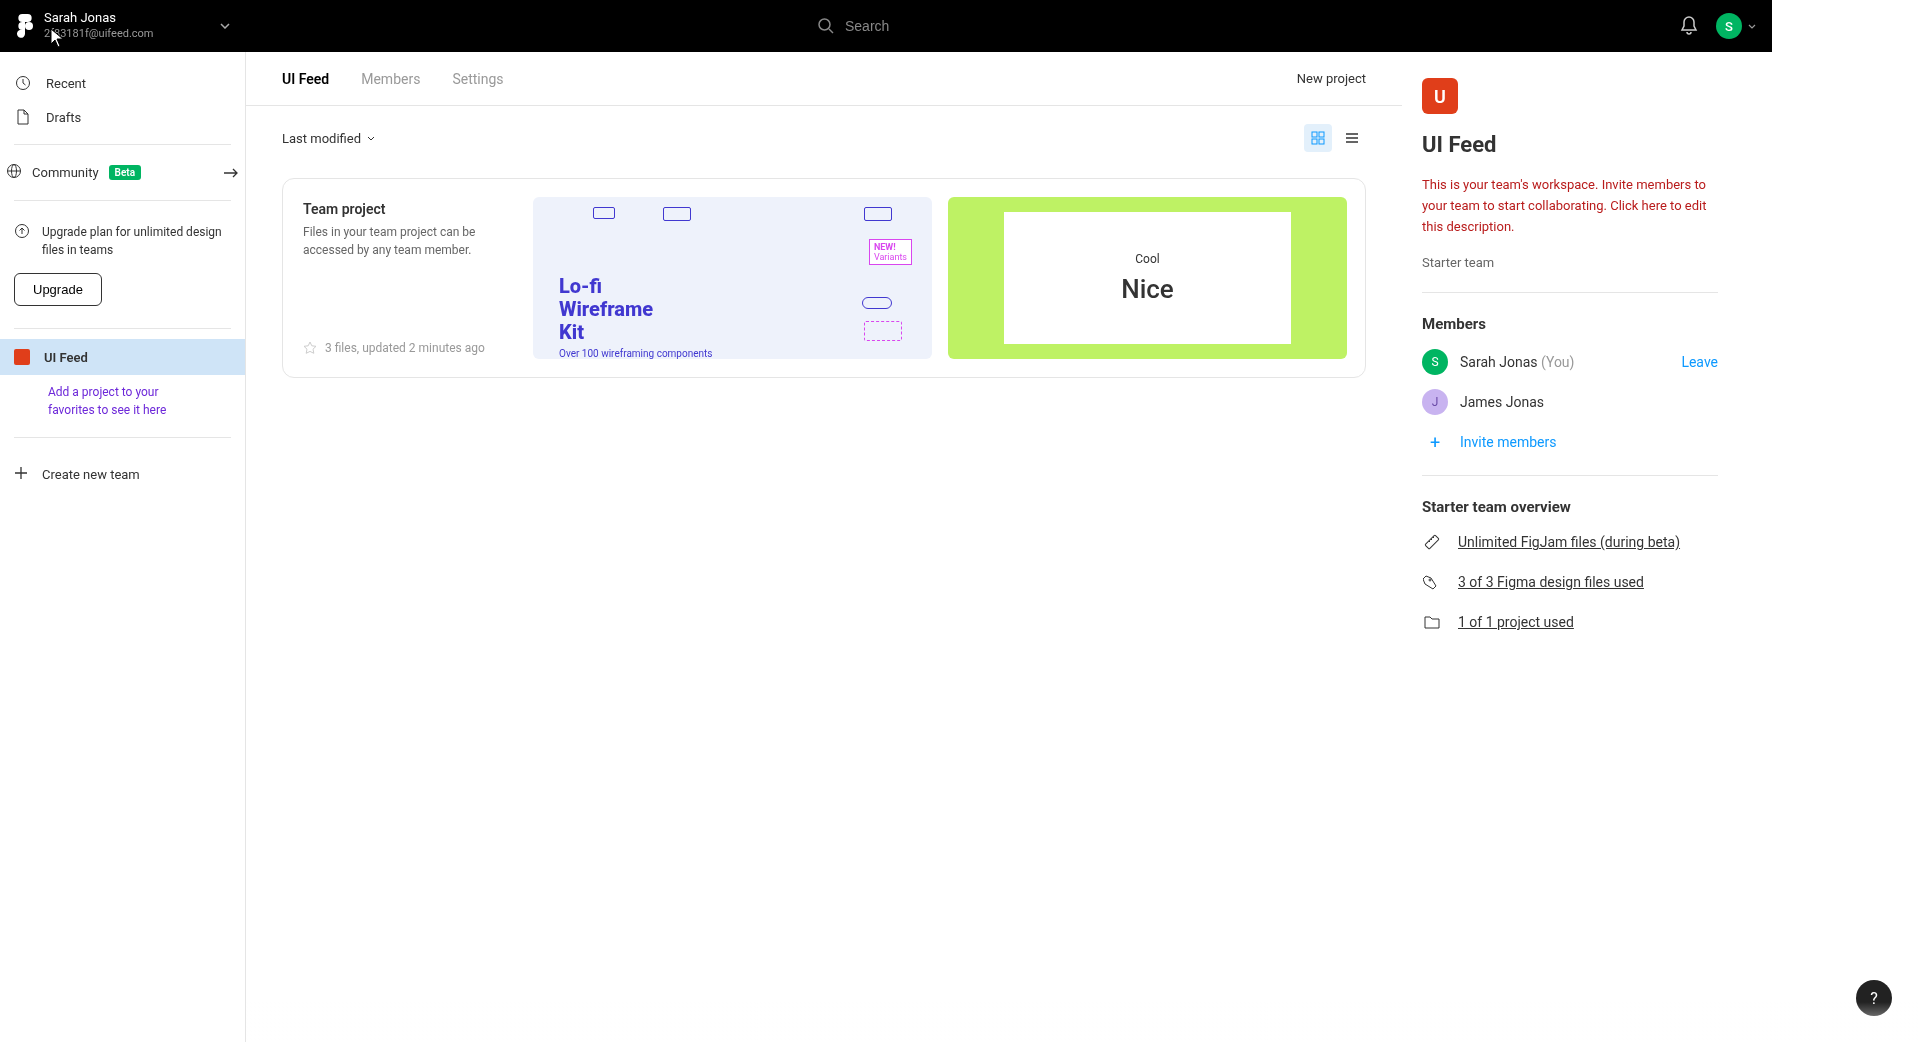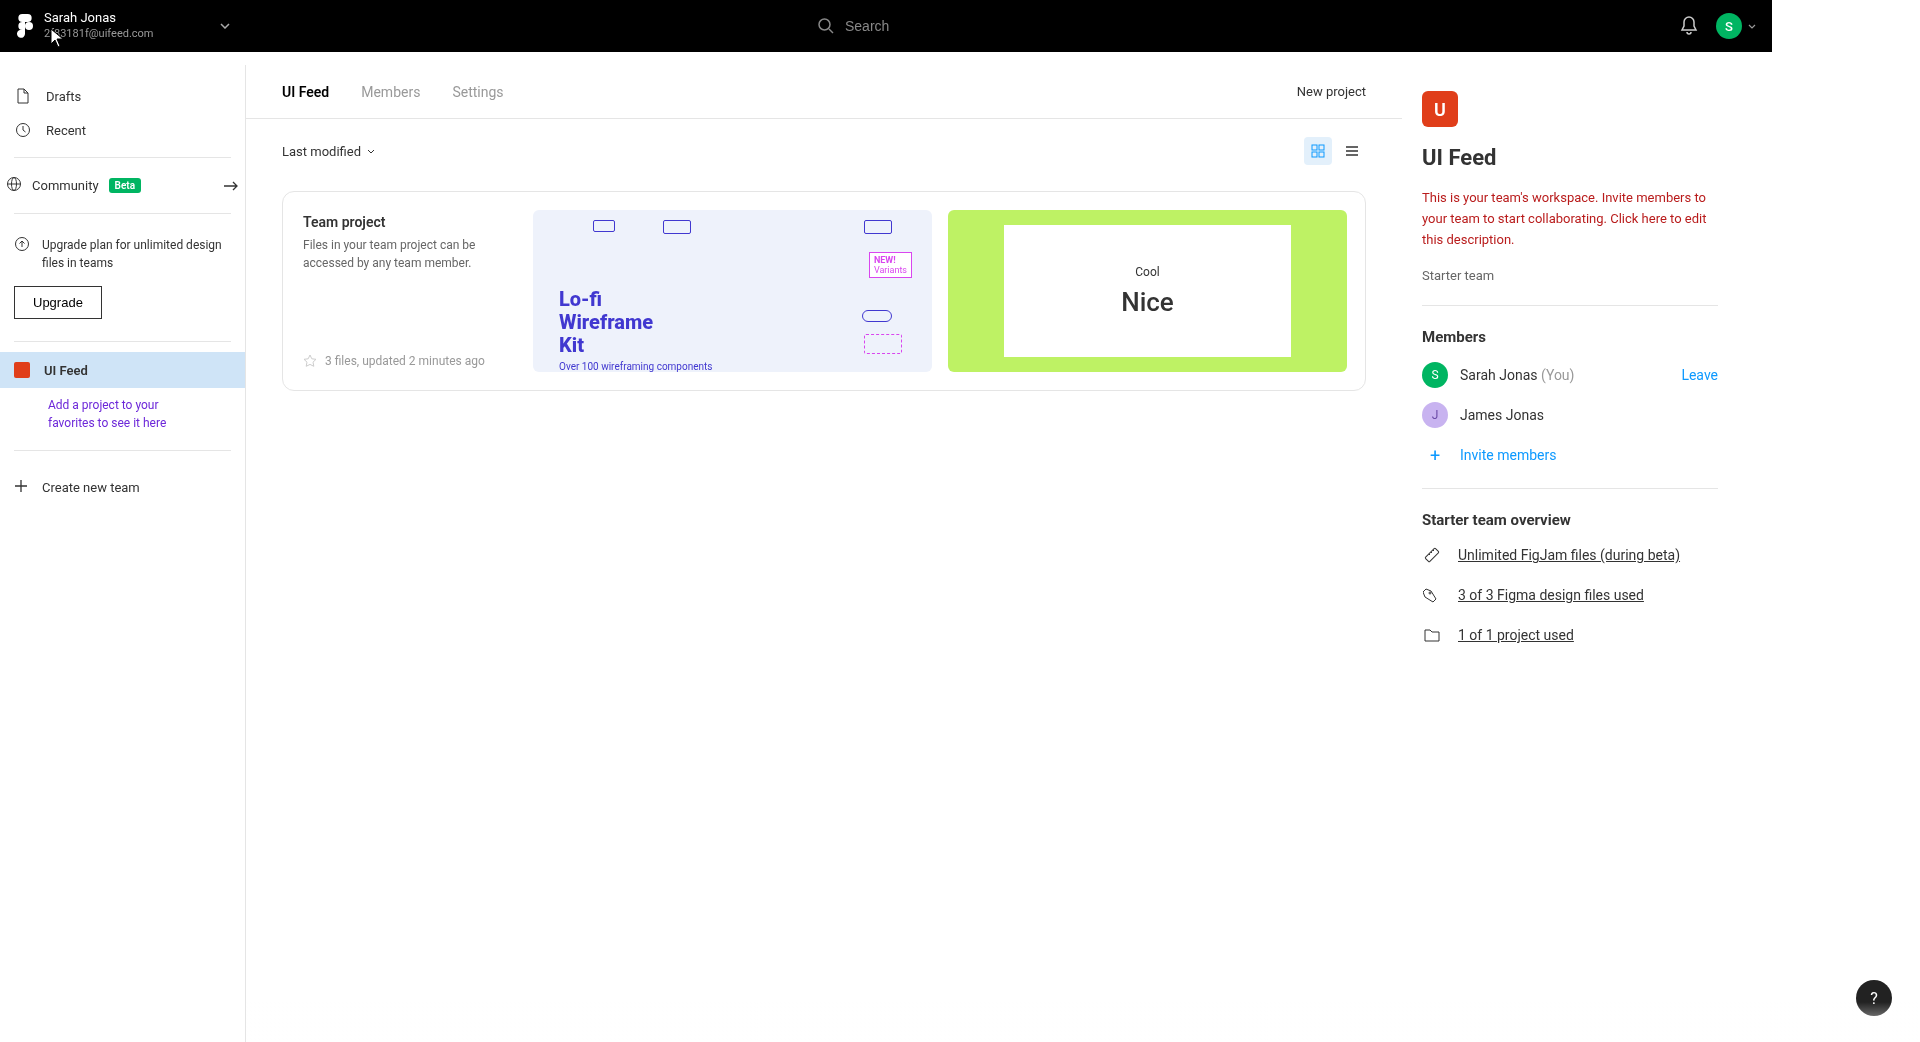--- a/index.html
+++ b/index.html
@@ -1,17 +1,17 @@
 <!DOCTYPE html>
 <html><head>
 <meta charset="utf-8">
 <style>
 * { margin: 0; padding: 0; box-sizing: border-box; }
 body { font-family: -apple-system, BlinkMacSystemFont, "Segoe UI", Roboto, sans-serif; font-size: 13px; color: #333; background: #fff; overflow: hidden; }
-.app { display: flex; flex-direction: column; height: 1042px; width: 1772px; gap: 13px; }
+.app { display: flex; flex-direction: column; height: 1042px; width: 1772px; }
 
 
 .topbar { display: flex; align-items: center; height: 52px; background: #000; color: #fff; padding: 0 16px 0 0; }
 .user-block { display: flex; align-items: center; gap: 10px; padding: 0 16px; width: 246px; cursor: pointer; position: relative; }
 .logo-icon { width: 18px; height: 24px; flex-shrink: 0; }
 .user-info { display: flex; flex-direction: column; line-height: 1.3; flex: 1; }
 .user-name { font-size: 13px; color: #fff; }
 .user-email { font-size: 11px; color: #999; }
 .user-chevron { color: #aaa; margin-left: auto; }
 .search-area { display: flex; align-items: center; gap: 10px; flex: 1; padding-left: 36px; justify-content: center; }
@@ -27,21 +27,21 @@
 .body { display: flex; flex: 1; overflow: hidden; }
 .sidebar { width: 246px; border-right: 1px solid #e5e5e5; display: flex; flex-direction: column; padding-top: 14px; background: #fff; }
 .side-item { display: flex; align-items: center; gap: 14px; padding: 8px 14px; cursor: pointer; color: #333; font-size: 13px; }
 .side-item .icon { width: 18px; height: 18px; display: flex; align-items: center; justify-content: center; color: #333; }
 .side-divider { height: 1px; background: #e5e5e5; margin: 10px 14px; }
 .community-row { display: flex; align-items: center; gap: 10px; padding: 8px 6px; cursor: pointer; }
 .beta-badge { background: #00b562; color: #fff; font-size: 10px; padding: 2px 6px; border-radius: 3px; font-weight: 600; }
 .community-arrow { margin-left: auto; }
 .upgrade-block { padding: 12px 14px; }
 .upgrade-text { font-size: 12px; color: #333; line-height: 1.5; display: flex; gap: 12px; }
-.upgrade-btn { margin-top: 14px; border: 1px solid #333; background: #fff; border-radius: 0; padding: 8px 18px; font-size: 13px; cursor: pointer; }
+.upgrade-btn { margin-top: 14px; border: 1px solid #333; background: #fff; border-radius: 6px; padding: 8px 18px; font-size: 13px; cursor: pointer; }
 .team-item { display: flex; align-items: center; gap: 14px; padding: 10px 14px; cursor: pointer; background: #cfe4f7; font-weight: 600; }
 .team-square { width: 16px; height: 16px; background: #e03e1a; border-radius: 2px; }
 .favorites-hint { padding: 8px 48px 8px 48px; color: #6d28d9; font-size: 12px; line-height: 1.5; }
 .create-team { display: flex; align-items: center; gap: 14px; padding: 10px 14px; cursor: pointer; margin-top: 8px; }
 
 
 .main { flex: 1; display: flex; overflow: hidden; }
 .content-col { flex: 1; display: flex; flex-direction: column; }
 .tabs-row { display: flex; align-items: center; padding: 0 36px; height: 54px; border-bottom: 1px solid #e5e5e5; }
 .tab { padding: 0 14px 0 0; margin-right: 18px; font-size: 14px; color: #999; cursor: pointer; height: 54px; display: flex; align-items: center; }
@@ -143,35 +143,35 @@
           </svg>
       </div>
     </div>
   </div>
 
   <div class="body">
 
     <div class="sidebar">
       <div class="side-item">
         <span class="icon">
+            <svg width="16" height="16" viewBox="0 0 16 16">
+              <circle cx="8" cy="8" r="6.5" stroke="currentColor" fill="none"></circle>
+              <path d="M8 4v4l2.5 2" stroke="currentColor" fill="none"></path>
+            </svg>
+          </span>
+        <span>Recent</span>
+      </div>
+      <div class="side-item">
+        <span class="icon">
             <svg width="14" height="16" viewBox="0 0 14 16">
               <path d="M2 1h6l4 4v10H2z" stroke="currentColor" fill="none"></path>
               <path d="M8 1v4h4" stroke="currentColor" fill="none"></path>
             </svg>
           </span>
         <span>Drafts</span>
-      </div>
-      <div class="side-item">
-        <span class="icon">
-            <svg width="16" height="16" viewBox="0 0 16 16">
-              <circle cx="8" cy="8" r="6.5" stroke="currentColor" fill="none"></circle>
-              <path d="M8 4v4l2.5 2" stroke="currentColor" fill="none"></path>
-            </svg>
-          </span>
-        <span>Recent</span>
       </div>
       <div class="side-divider"></div>
       <div class="community-row">
         <span class="icon"><svg width="16" height="16" viewBox="0 0 16 16">
               <circle cx="8" cy="8" r="6.5" stroke="currentColor" fill="none"></circle>
               <ellipse cx="8" cy="8" rx="2.5" ry="6.5" stroke="currentColor" fill="none"></ellipse>
               <path d="M1.5 8h13" stroke="currentColor"></path>
             </svg></span>
         <span>Community</span>
         <span class="beta-badge">Beta</span>

